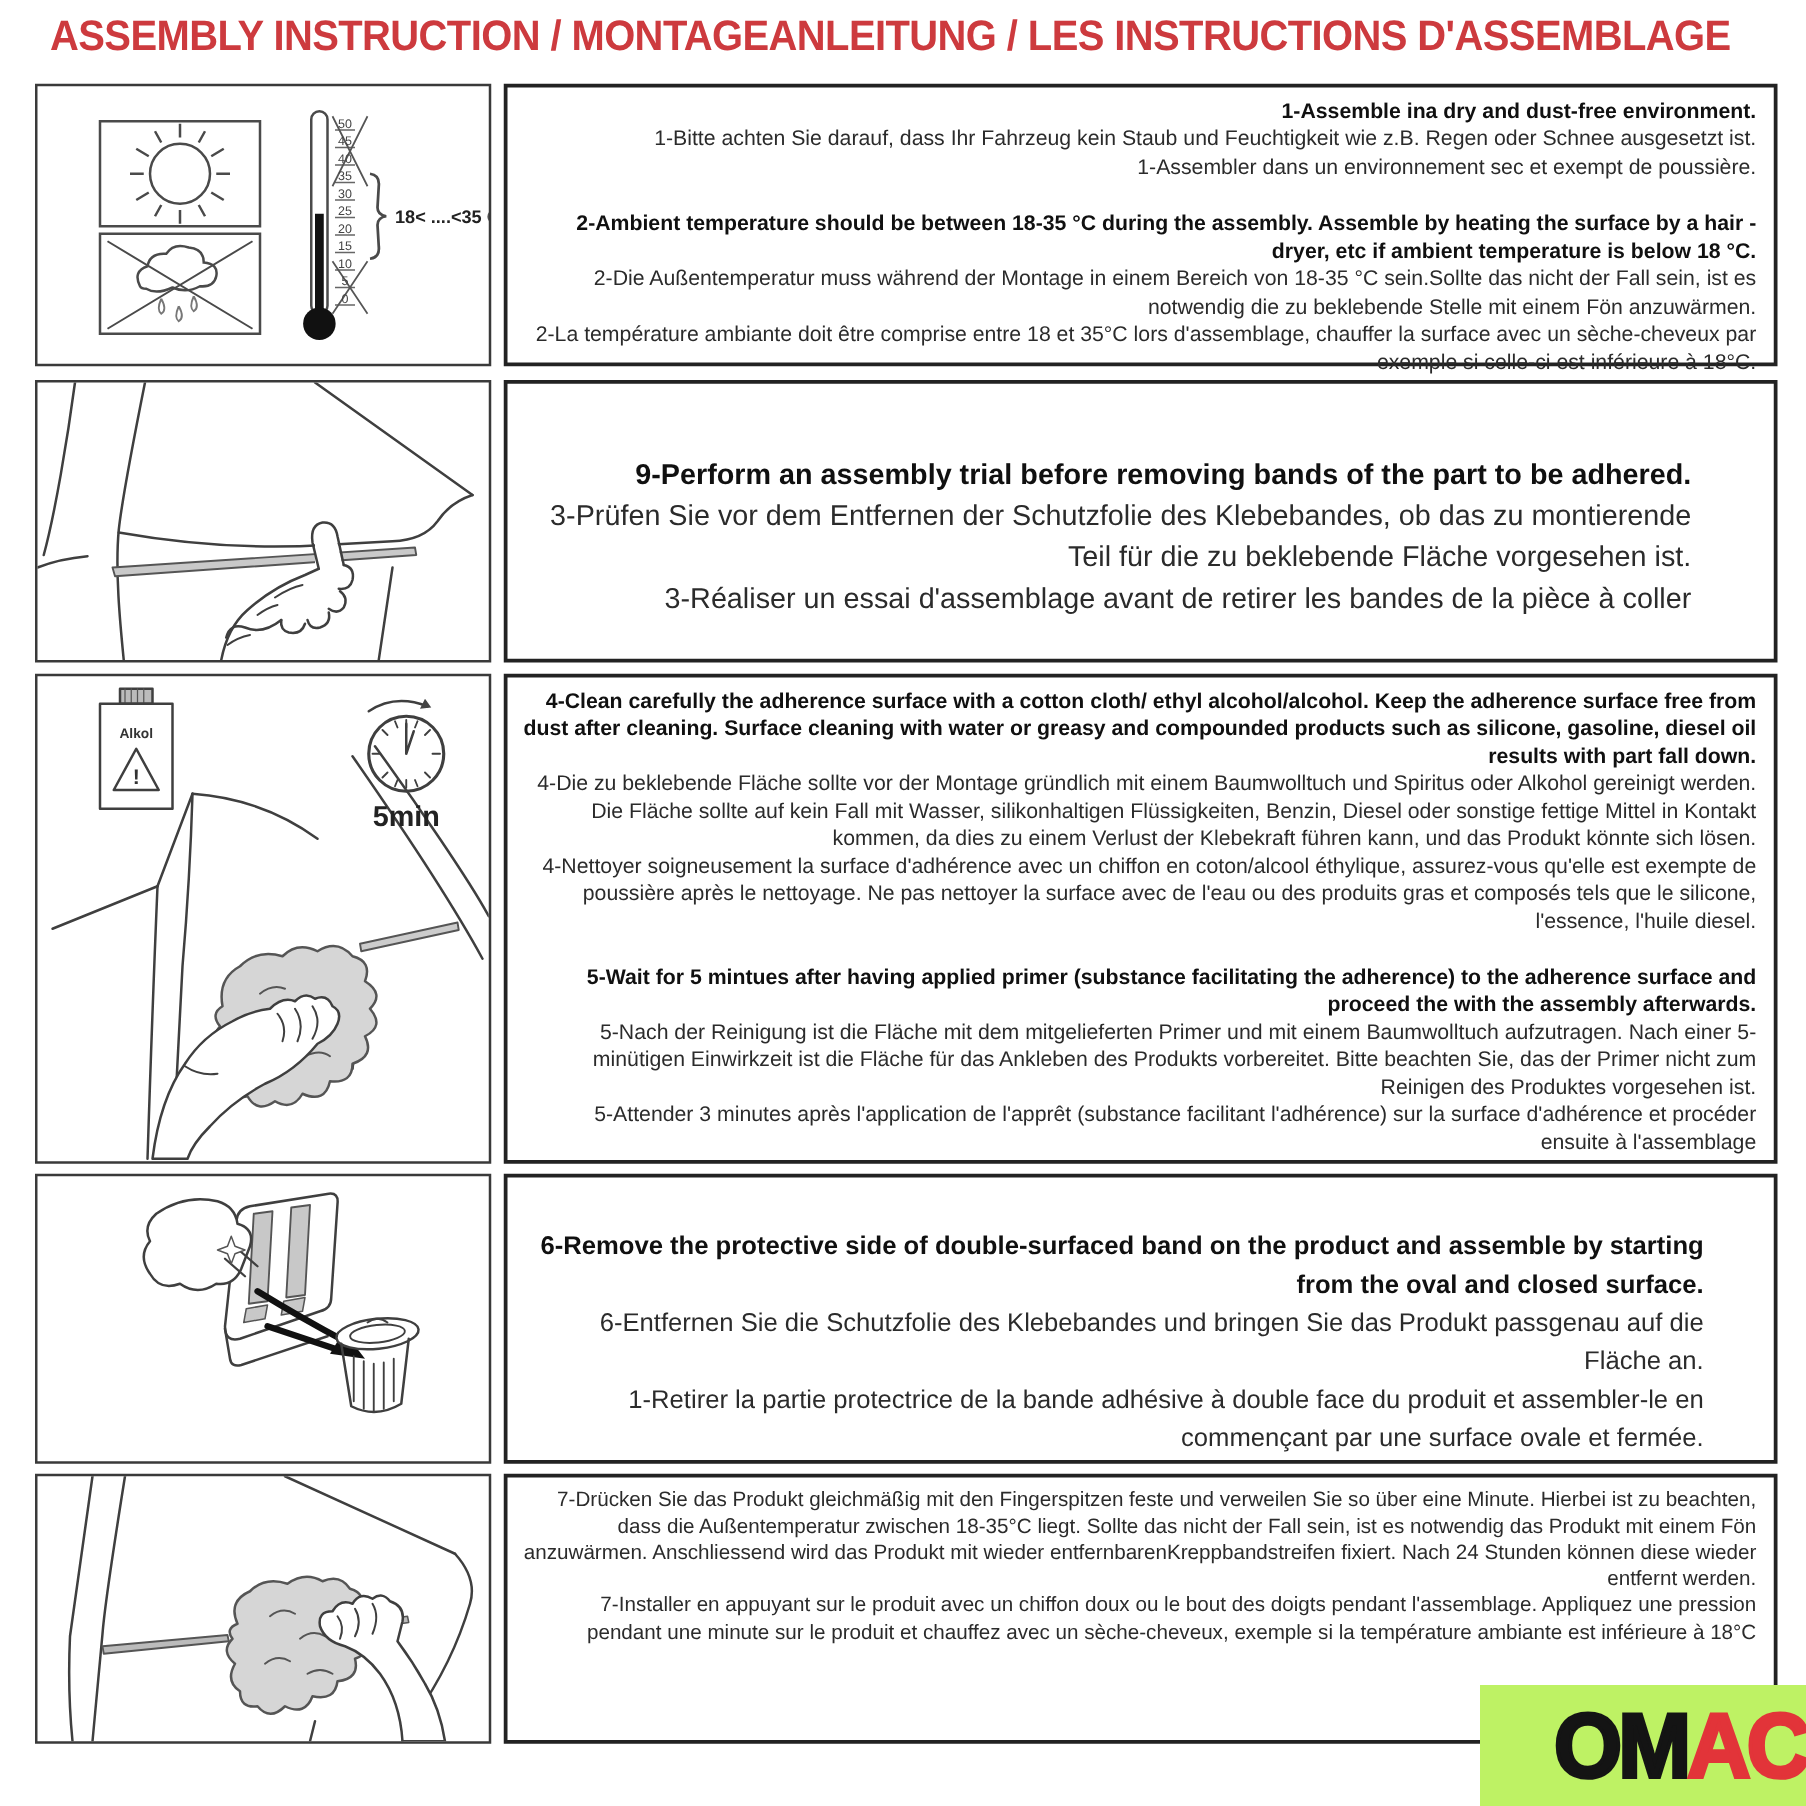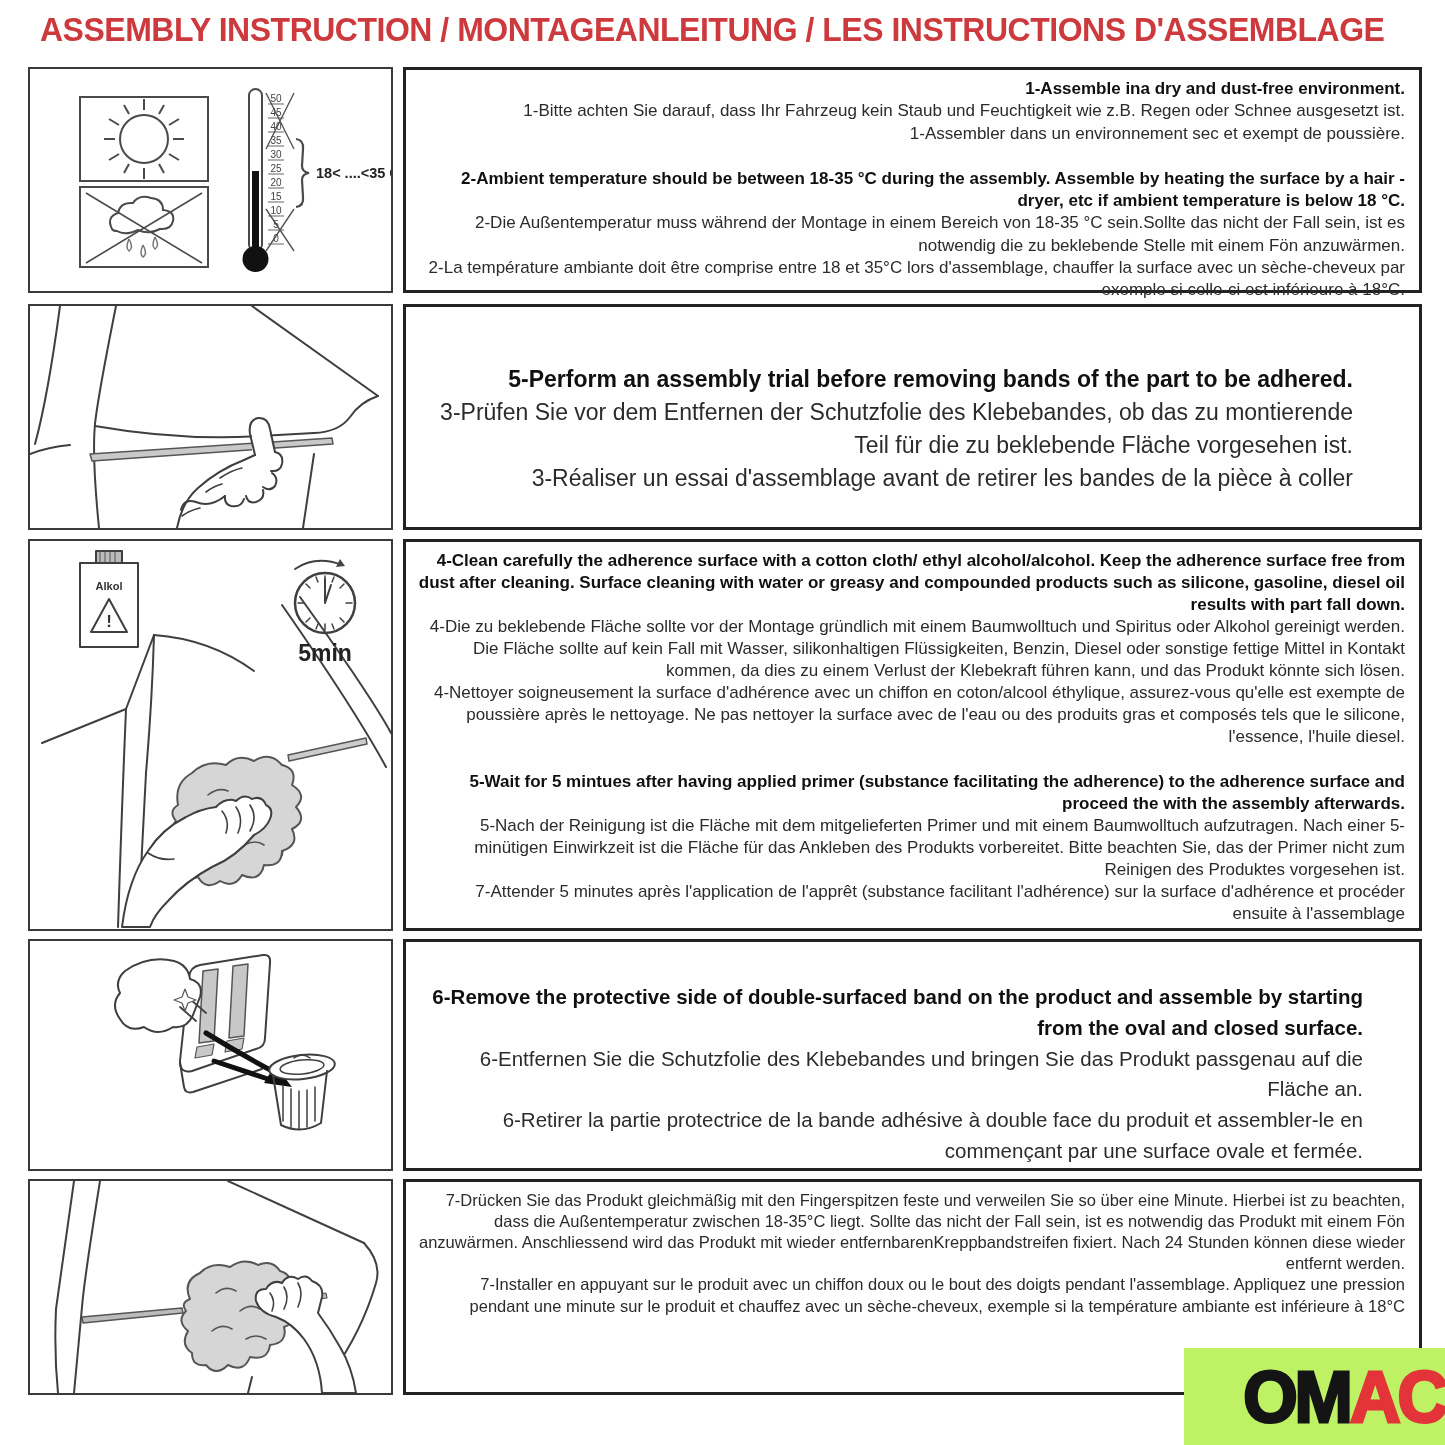--- a/index.html
+++ b/index.html
@@ -108,21 +108,21 @@
           <path d="M147,222 Q152,196 168,182 Q188,164 214,154 L225,149"></path>
           <path d="M225,149 L220,128 Q218,114 228,112 Q238,111 240,123 L245,146"></path>
           <path d="M245,146 Q254,148 252,158 Q250,166 241,165 M242,167 Q249,172 245,180 Q240,186 233,181 M233,184 Q235,193 226,196 Q218,198 216,190 M214,193 Q211,202 201,200 Q194,198 195,190"></path>
           <path d="M195,190 Q180,202 166,196 Q154,192 151,204"></path>
           <path d="M190,172 Q202,164 212,162 M176,186 Q184,180 192,178 M152,210 Q160,204 170,202" stroke-width="1.6"></path>
         </g>
       </g>
     </svg>
   </div>
   <div class="box txt t2 r2">
-    <p class="b">5-Perform an assembly trial before removing bands of the part to be adhered.</p>
+    <p class="b">9-Perform an assembly trial before removing bands of the part to be adhered.</p>
     <p class="r">3-Prüfen Sie vor dem Entfernen der Schutzfolie des Klebebandes, ob das zu montierende Teil für die zu beklebende Fläche vorgesehen ist.</p>
     <p class="r">3-Réaliser un essai d'assemblage avant de retirer les bandes de la pièce à coller</p>
   </div>
 
   <div class="box illu r3">
     <svg viewBox="0 0 361 384">
       <g fill="none" stroke="#3f3f3f" stroke-width="2" stroke-linecap="round" stroke-linejoin="round">
         <g>
           <rect x="66" y="8" width="26" height="12" fill="#bbb"></rect>
           <path d="M70,8v12 M75,8v12 M80,8v12 M85,8v12" stroke="#555" stroke-width="1"></path>
@@ -159,21 +159,21 @@
       <text x="79" y="84" font-size="17" font-weight="700" fill="#333" text-anchor="middle">!</text>
       <text x="295" y="118" font-size="23" font-weight="700" fill="#222" text-anchor="middle">5min</text>
     </svg>
   </div>
   <div class="box txt t3 r3">
     <p class="b">4-Clean carefully the adherence surface with a cotton cloth/ ethyl alcohol/alcohol. Keep the adherence surface free from dust after cleaning. Surface cleaning with water or greasy and compounded products such as silicone, gasoline, diesel oil results with part fall down.</p>
     <p class="r">4-Die zu beklebende Fläche sollte vor der Montage gründlich mit einem Baumwolltuch und Spiritus oder Alkohol gereinigt werden. Die Fläche sollte auf kein Fall mit Wasser, silikonhaltigen Flüssigkeiten, Benzin, Diesel oder sonstige fettige Mittel in Kontakt kommen, da dies zu einem Verlust der Klebekraft führen kann, und das Produkt könnte sich lösen.</p>
     <p class="r">4-Nettoyer soigneusement la surface d'adhérence avec un chiffon en coton/alcool éthylique, assurez-vous qu'elle est exempte de poussière après le nettoyage. Ne pas nettoyer la surface avec de l'eau ou des produits gras et composés tels que le silicone, l'essence, l'huile diesel.</p>
     <p class="b mt">5-Wait for 5 mintues after having applied primer (substance facilitating the adherence) to the adherence surface and proceed the with the assembly afterwards.</p>
     <p class="r">5-Nach der Reinigung ist die Fläche mit dem mitgelieferten Primer und mit einem Baumwolltuch aufzutragen. Nach einer 5-minütigen Einwirkzeit ist die Fläche für das Ankleben des Produkts vorbereitet. Bitte beachten Sie, das der Primer nicht zum Reinigen des Produktes vorgesehen ist.</p>
-    <p class="r">7-Attender 5 minutes après l'application de l'apprêt (substance facilitant l'adhérence) sur la surface d'adhérence et procéder ensuite à l'assemblage</p>
+    <p class="r">5-Attender 3 minutes après l'application de l'apprêt (substance facilitant l'adhérence) sur la surface d'adhérence et procéder ensuite à l'assemblage</p>
   </div>
 
   <div class="box illu r4">
     <svg viewBox="0 0 361 228">
       <g fill="none" stroke="#3f3f3f" stroke-width="2" stroke-linecap="round" stroke-linejoin="round">
         <path d="M150,120 L159,36 Q160,26 170,24 L233,14 Q241,13 240,22 L235,97 Q235,106 226,108 L162,130 Q150,133 150,120Z" fill="#fff"></path>
         <polygon points="173,30 188,28 184,100 169,102" fill="#c8c8c8" stroke="#555" stroke-width="1.5"></polygon>
         <polygon points="203,25 218,23 214,95 199,97" fill="#c8c8c8" stroke="#555" stroke-width="1.5"></polygon>
         <polygon points="167,106 184,103 182,114 165,117" fill="#c8c8c8" stroke="#555" stroke-width="1.2"></polygon>
         <polygon points="197,100 214,97 212,108 195,111" fill="#c8c8c8" stroke="#555" stroke-width="1.2"></polygon>
@@ -194,21 +194,21 @@
           <path d="M264,117 Q272,111 280,117" stroke-width="1.5"></path>
           <path d="M243,134 L251,184 Q271,194 291,182 L297,130"></path>
           <path d="M253,144v36 M261,148v38 M269,150v38 M277,149v37 M285,146v34" stroke-width="1.5"></path>
         </g>
       </g>
     </svg>
   </div>
   <div class="box txt t4 r4">
     <p class="b">6-Remove the protective side of double-surfaced band on the product and assemble by starting from the oval and closed surface.</p>
     <p class="r">6-Entfernen Sie die Schutzfolie des Klebebandes und bringen Sie das Produkt passgenau auf die Fläche an.</p>
-    <p class="r">6-Retirer la partie protectrice de la bande adhésive à double face du produit et assembler-le en commençant par une surface ovale et fermée.</p>
+    <p class="r">1-Retirer la partie protectrice de la bande adhésive à double face du produit et assembler-le en commençant par une surface ovale et fermée.</p>
   </div>
 
   <div class="box illu r5">
     <svg viewBox="0 0 361 212">
       <g fill="none" stroke="#3f3f3f" stroke-width="2" stroke-linecap="round" stroke-linejoin="round">
         <g>
           <path d="M44,0 L26,128 M26,128 Q24,172 28,212"></path>
           <path d="M70,0 C62,50 54,100 52,126 Q48,170 44,212"></path>
           <path d="M198,0 L334,62"></path>
           <path d="M334,62 Q352,82 346,102 Q332,150 302,192 Q294,203 292,212"></path>

